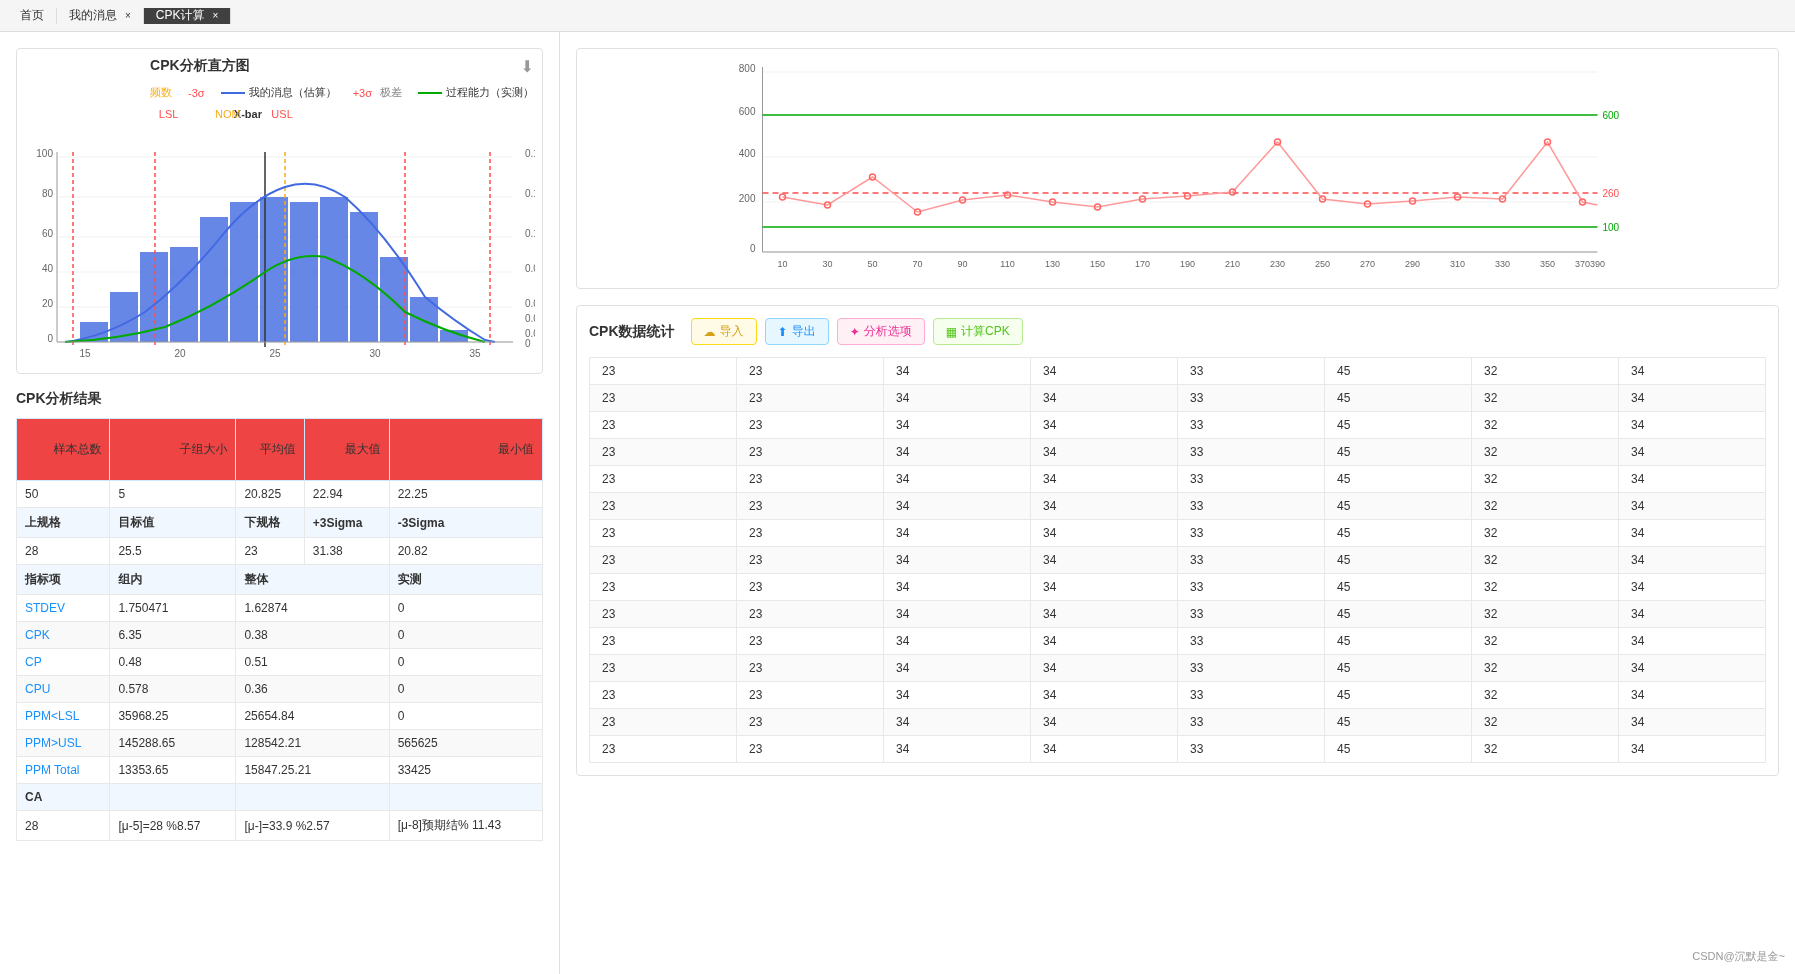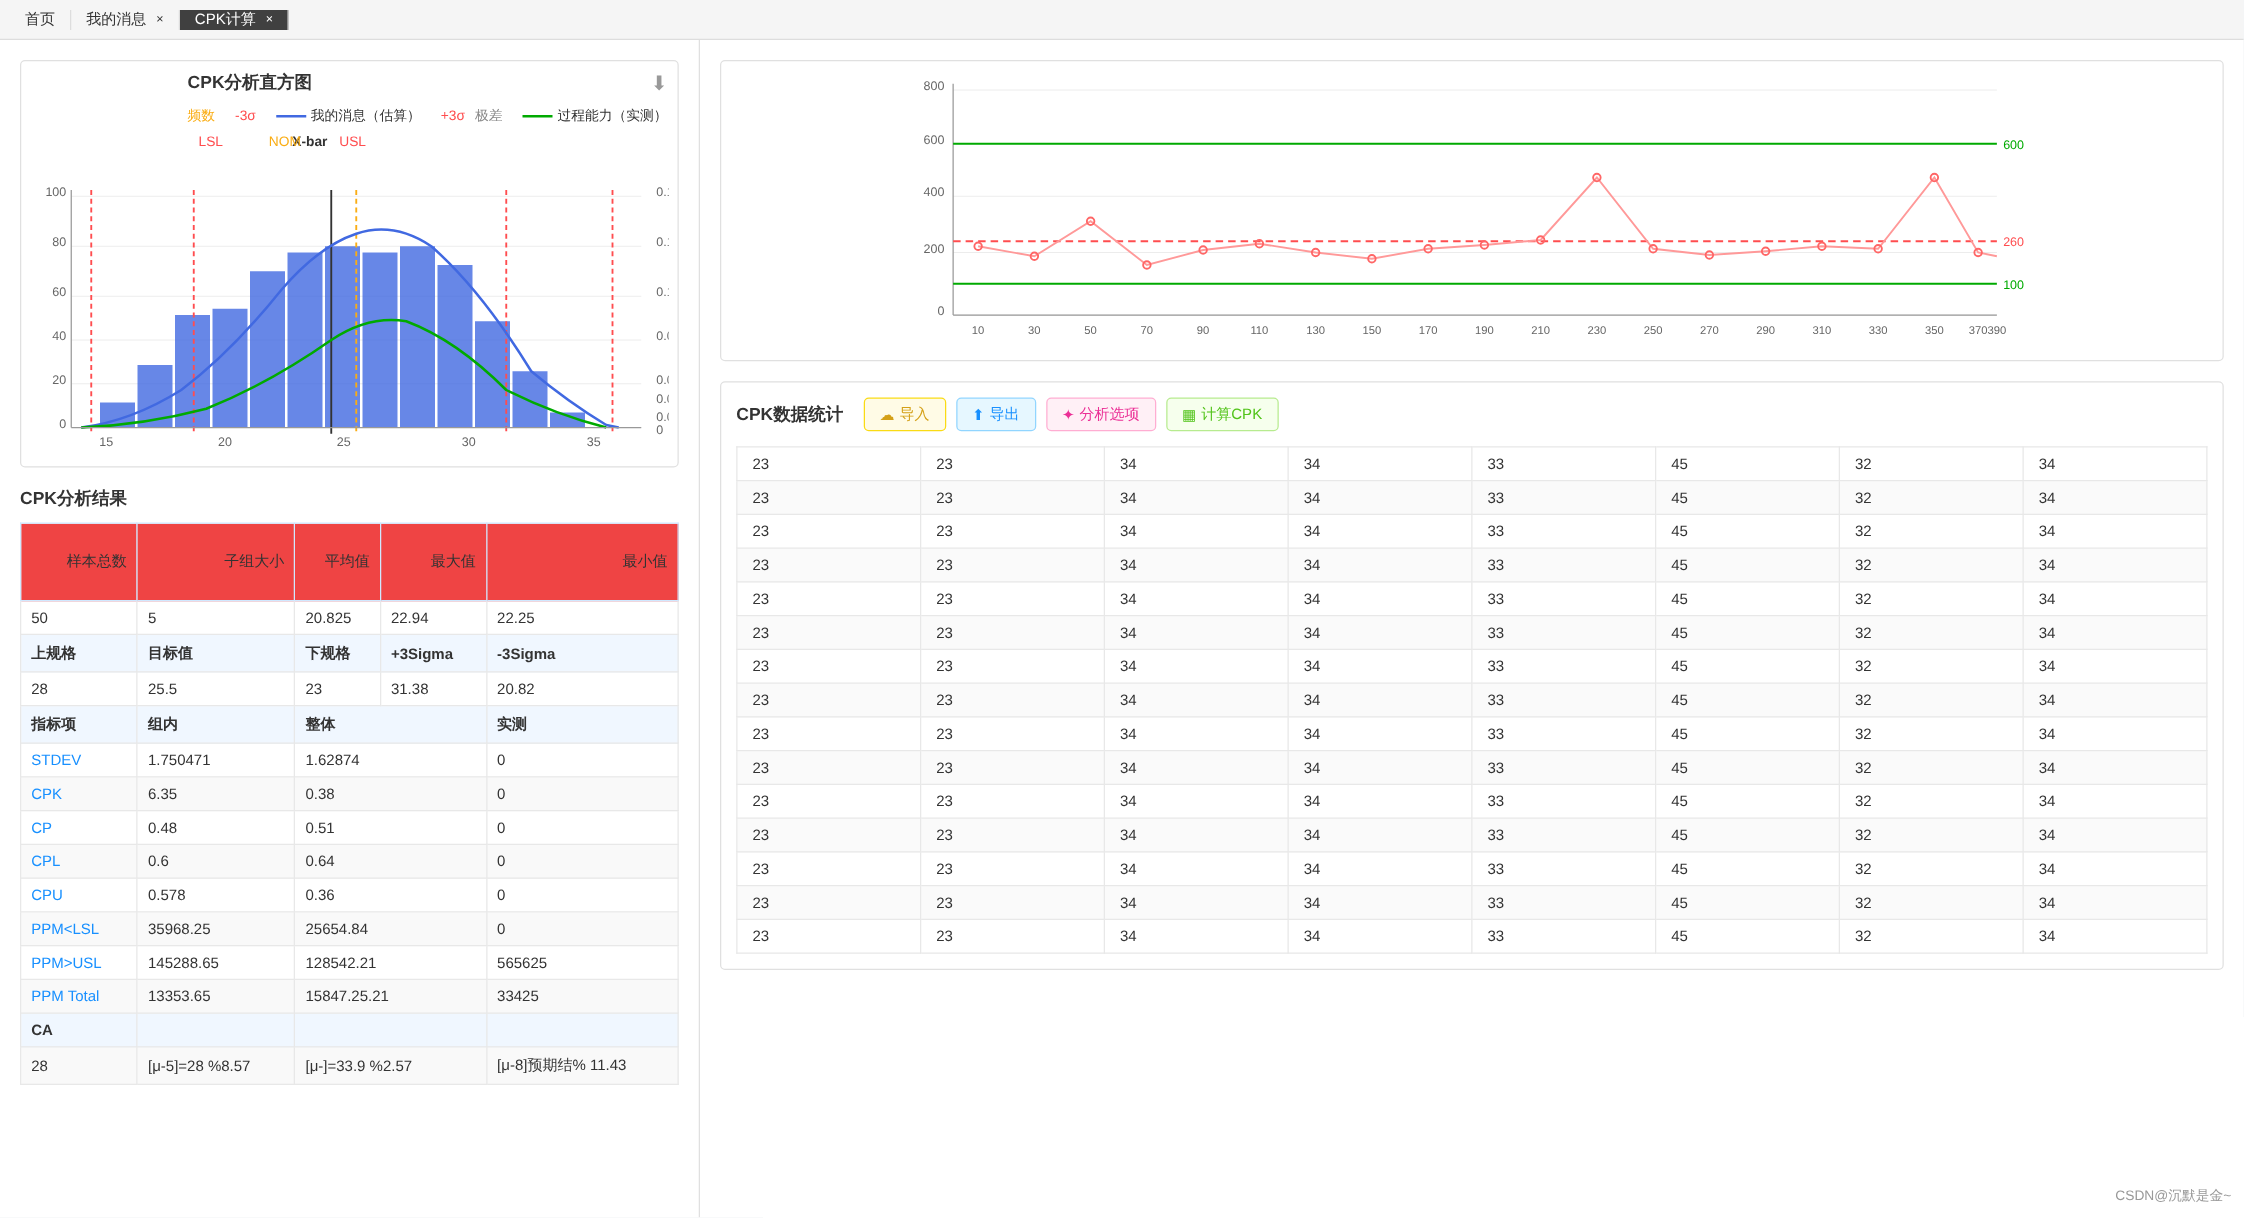--- a/index.html
+++ b/index.html
@@ -398,26 +398,20 @@
             <td>0</td>
           </tr>
 
           <tr>
             <td class="metric-label">CP</td>
             <td>0.48</td>
             <td colspan="2">0.51</td>
             <td>0</td>
           </tr>
 
-          <tr>
-            <td class="metric-label">CPL</td>
-            <td>0.6</td>
-            <td colspan="2">0.64</td>
-            <td>0</td>
-          </tr>
 
           <tr>
             <td class="metric-label">CPU</td>
             <td>0.578</td>
             <td colspan="2">0.36</td>
             <td>0</td>
           </tr>
 
           <tr>
             <td class="metric-label">PPM&lt;LSL</td>

